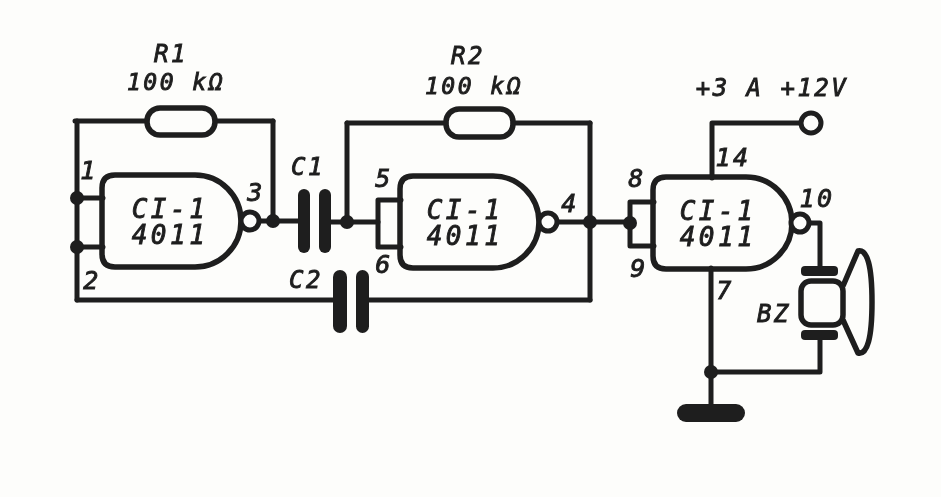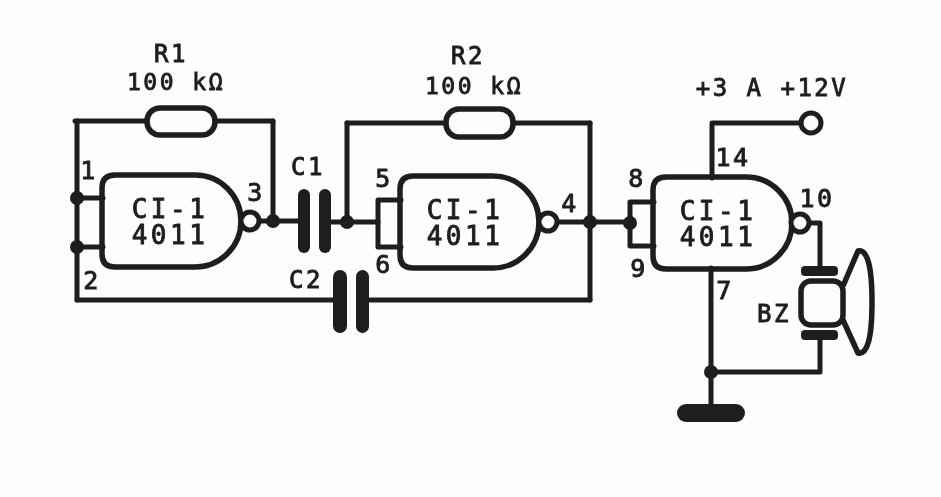--- a/index.html
+++ b/index.html
@@ -6,20 +6,21 @@
     margin: 0;
     padding: 0;
     background: #fdfdfb;
   }
   .stage {
     position: relative;
     width: 941px;
     height: 497px;
     background: #fdfdfb;
     overflow: hidden;
+    font-style: italic;
   }
   svg { display: block; }
   .wire {
     stroke: #1e1e1e;
     stroke-width: 5;
     fill: none;
     stroke-linecap: round;
     stroke-linejoin: round;
   }
   .outline {

